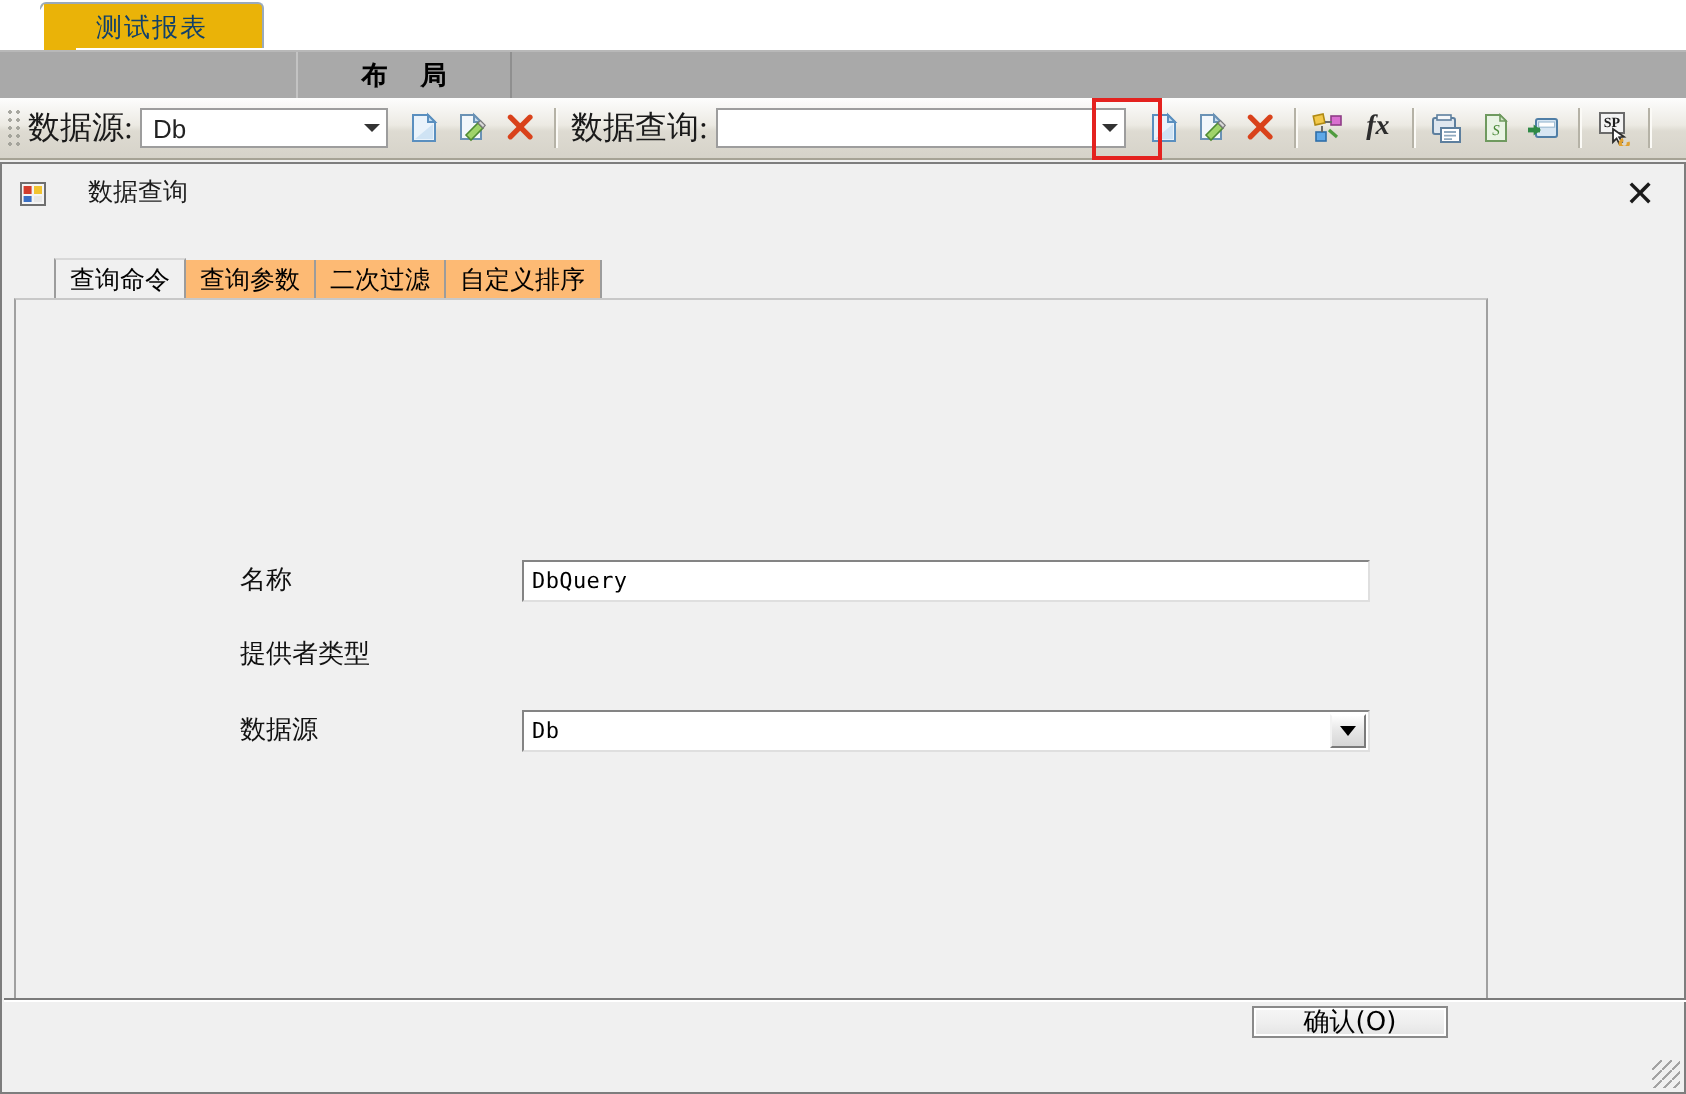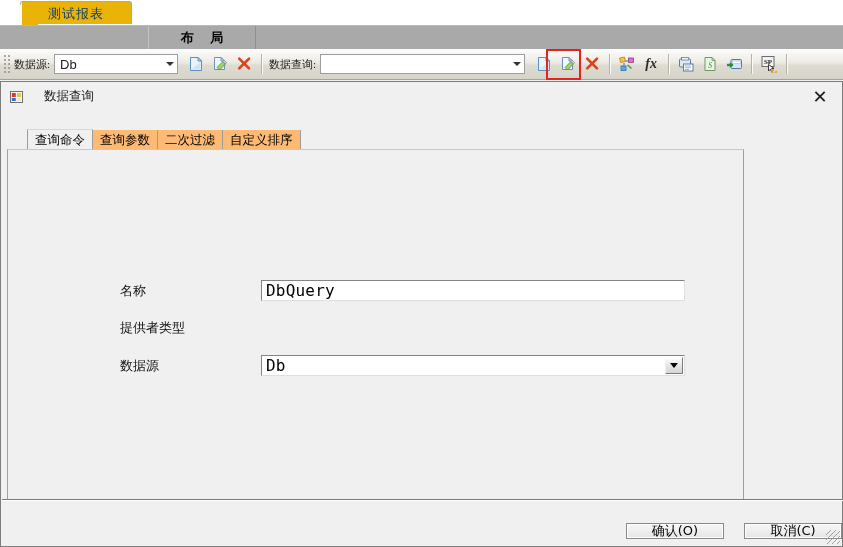--- a/index.html
+++ b/index.html
@@ -77,21 +77,21 @@
     box-sizing:border-box;
     display:flex;align-items:center;
   }
   .grip{
     width:7px;height:20px;margin-left:3px;margin-right:2px;
     background-image:
       radial-gradient(circle at 2px 2px,#9a9a92 1px,transparent 1px);
     background-size:4px 4px;opacity:.85;
   }
   .tb-label{
-    font-size:11px;color:#1a1a1a;padding:0 4px 0 2px;white-space:nowrap;
+    font-size:16px;color:#1a1a1a;padding:0 4px 0 2px;white-space:nowrap;
     font-family:Liberation Serif, serif;
   }
   .tb-combo{
     position:relative;height:20px;background:#ffffff;
     border:1px solid #9d9d9d;box-sizing:border-box;
     display:flex;align-items:center;
   }
   .tb-combo .val{
     padding-left:5px;font-size:13px;color:#222;
     font-family:"Liberation Sans",sans-serif;
@@ -166,21 +166,21 @@
     font-family:"DejaVu Sans","Liberation Sans",sans-serif;
   }
   .fctl{
     position:absolute;left:253px;top:0;width:424px;height:21px;
     background:#ffffff;box-sizing:border-box;
     border-top:1px solid #848484;border-left:1px solid #848484;
     border-right:1px solid #dfdfdf;border-bottom:1px solid #dfdfdf;
     display:flex;align-items:center;
   }
   .fctl .txt{
-    padding-left:4px;font-size:16px;color:#000;letter-spacing:.2px;
+    padding-left:4px;font-size:11px;color:#000;letter-spacing:.2px;
     font-family:"DejaVu Sans Mono","Liberation Mono",monospace;
   }
   .fctl .txt.sel{background:#1a7ae0;color:#ffffff;}
   .fctl .caret{width:1px;height:13px;background:#e07a1a;display:inline-block;}
   .combo-btn{
     position:absolute;right:1px;top:1px;width:18px;height:17px;
     background:linear-gradient(to bottom,#fdfdfd,#e6e6e6 50%,#d6d6d6 100%);
     border:1px solid #7a7a7a;border-top-color:#ffffff;border-left-color:#f2f2f2;
     box-sizing:border-box;display:flex;align-items:center;justify-content:center;
   }
@@ -196,21 +196,20 @@
     box-sizing:border-box;
   }
   .dlg-btn{
     position:absolute;top:421px;height:16px;width:98px;
     background:linear-gradient(to bottom,#f6f6f6 0%,#efefef 50%,#e4e4e4 100%);
     border:1px solid #8a8a8a;box-sizing:border-box;
     display:flex;align-items:center;justify-content:center;
     font-size:13px;color:#000;
     font-family:"DejaVu Sans","Liberation Sans",sans-serif;
     box-shadow:inset 0 0 0 1px #ffffff;
-    margin-top:20px;
   }
   .dlg-btn.ok{left:625px;}
   .dlg-btn.cancel{left:743px;}
   .grip-corner{
     position:absolute;right:2px;bottom:2px;width:14px;height:14px;
     background-image:
       linear-gradient(135deg,transparent 44%,#9a9a9a 44%,#9a9a9a 56%,transparent 56%);
     background-size:5px 5px;opacity:.9;
   }
 </style>
@@ -404,20 +403,17 @@
         </div>
 
       </div>
     </div>
 
     <div class="footer-sep"></div>
 
     <div class="dlg-btn ok">
       <span>确认(O)</span>
     </div>
-    <div class="dlg-btn cancel">
-      <span>取消(C)</span>
-    </div>
 
     <div class="grip-corner"></div>
   </div>
 
 </div>
 
 </body></html>

